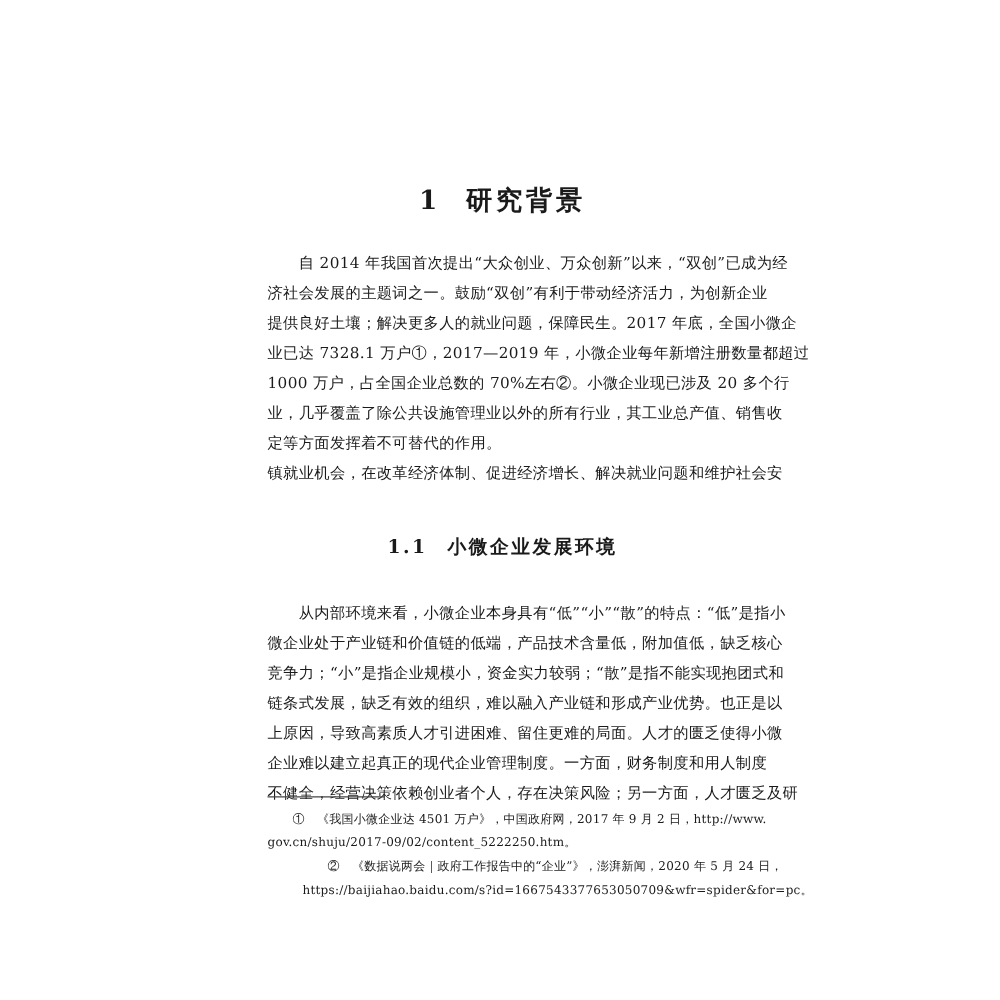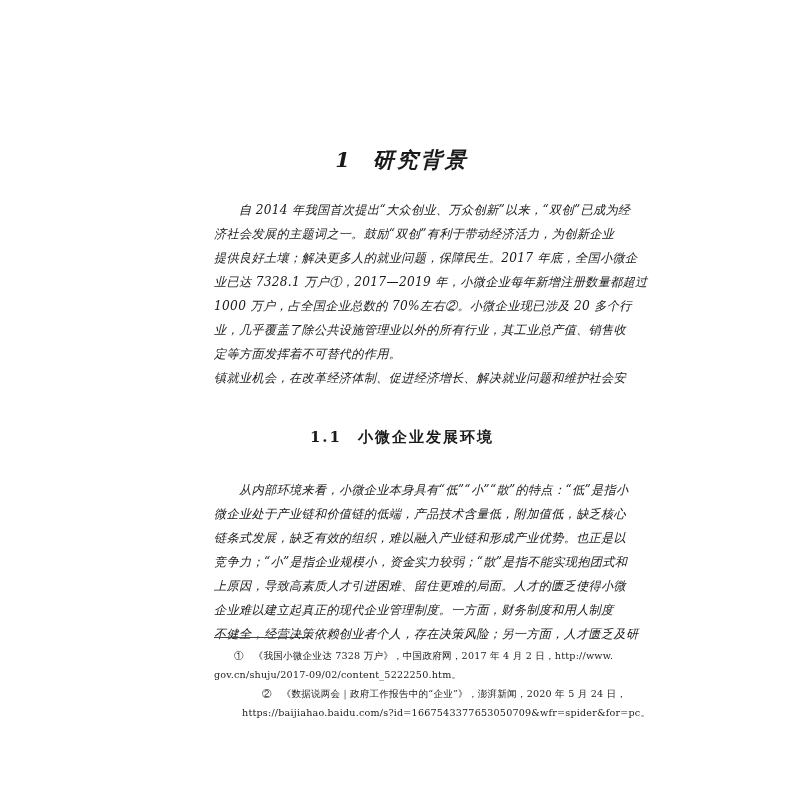--- a/index.html
+++ b/index.html
@@ -4,41 +4,41 @@
 <style>
   html, body { margin: 0; padding: 0; background: #ffffff; }
   body { width: 800px; height: 800px; position: relative; overflow: hidden;
          font-family: "DejaVu Serif", "Liberation Serif", serif; color: #1a1a1a; }
   .page { position: absolute; left: 214px; top: 0; width: 376px; }
   .chapter-title { position: absolute; left: 0; width: 376px; top: 146px; text-align: center;
                    font-size: 21px; font-weight: bold; letter-spacing: 3px; }
   .chapter-title .num { margin-right: 20px; }
   .para { position: absolute; left: 0; width: 376px; font-size: 12.2px; line-height: 24px;
           text-align: justify; text-align-last: left; letter-spacing: 0.3px; }
-  .para .line { display: block; white-space: nowrap; text-align-last: justify; text-align: justify; font-style: italic; }
+  .para .line { display: block; white-space: nowrap; text-align-last: justify; text-align: justify; }
   .para .line.last { text-align-last: left; }
   .para .line.indent { padding-left: 25px; }
   .p1 { top: 198px; }
   .section-title { position: absolute; left: 0; width: 376px; top: 428px; text-align: center;
                    font-size: 15px; font-weight: bold; letter-spacing: 2px; }
   .section-title .num { margin-right: 16px; }
   .p2 { top: 478px; }
   .rule { position: absolute; left: 0; top: 637px; width: 94px; border-top: 1px solid #444; }
   .fn { position: absolute; left: 0; width: 376px; font-size: 9.6px; line-height: 19px; letter-spacing: 0.2px; }
   .fn .line { display: block; white-space: nowrap; }
   .fn .line.indent { padding-left: 20px; }
   .fn1 { top: 646px; }
   .fn2 { top: 684px; margin-left: 28px; }
 </style>
 </head>
 <body>
 
 <div class="page">
 
-  <h1 class="chapter-title" style="margin:0;font-style:italic;">
+  <h1 class="chapter-title" style="margin:0;">
     <span class="num">1</span><span>研究背景</span>
   </h1>
 
   <div class="para p1">
     <span class="line indent">自 2014 年我国首次提出“大众创业、万众创新”以来，“双创”已成为经</span>
     <span class="line">济社会发展的主题词之一。鼓励“双创”有利于带动经济活力，为创新企业</span>
     <span class="line">提供良好土壤；解决更多人的就业问题，保障民生。2017 年底，全国小微企</span>
     <span class="line">业已达 7328.1 万户①，2017—2019 年，小微企业每年新增注册数量都超过</span>
     <span class="line">1000 万户，占全国企业总数的 70%左右②。小微企业现已涉及 20 多个行</span>
     <span class="line">业，几乎覆盖了除公共设施管理业以外的所有行业，其工业总产值、销售收</span>
@@ -46,31 +46,31 @@
     <span class="line">镇就业机会，在改革经济体制、促进经济增长、解决就业问题和维护社会安</span>
   </div>
 
   <h2 class="section-title" style="margin:0;text-align:center;">
     <span class="num">1.1</span><span>小微企业发展环境</span>
   </h2>
 
   <div class="para p2">
     <span class="line indent">从内部环境来看，小微企业本身具有“低”“小”“散”的特点：“低”是指小</span>
     <span class="line">微企业处于产业链和价值链的低端，产品技术含量低，附加值低，缺乏核心</span>
+    <span class="line">竞争力；“小”是指企业规模小，资金实力较弱；“散”是指不能实现抱团式和</span>
     <span class="line">链条式发展，缺乏有效的组织，难以融入产业链和形成产业优势。也正是以</span>
-    <span class="line">竞争力；“小”是指企业规模小，资金实力较弱；“散”是指不能实现抱团式和</span>
     <span class="line">上原因，导致高素质人才引进困难、留住更难的局面。人才的匮乏使得小微</span>
     <span class="line">企业难以建立起真正的现代企业管理制度。一方面，财务制度和用人制度</span>
     <span class="line">不健全，经营决策依赖创业者个人，存在决策风险；另一方面，人才匮乏及研</span>
   </div>
 
   <div class="rule"></div>
 
   <div class="fn fn1">
-    <span class="line indent">①　《我国小微企业达 7328 万户》，中国政府网，2017 年 4 月 2 日，http://www.</span>
+    <span class="line indent">①　《我国小微企业达 4501 万户》，中国政府网，2017 年 9 月 2 日，http://www.</span>
     <span class="line">gov.cn/shuju/2017-09/02/content_5222250.htm。</span>
   </div>
 
   <div class="fn fn2">
     <span class="line indent">②　《数据说两会｜政府工作报告中的“企业”》，澎湃新闻，2020 年 5 月 24 日，</span>
     <span class="line">https://baijiahao.baidu.com/s?id=1667543377653050709&amp;wfr=spider&amp;for=pc。</span>
   </div>
 
 </div>
 

